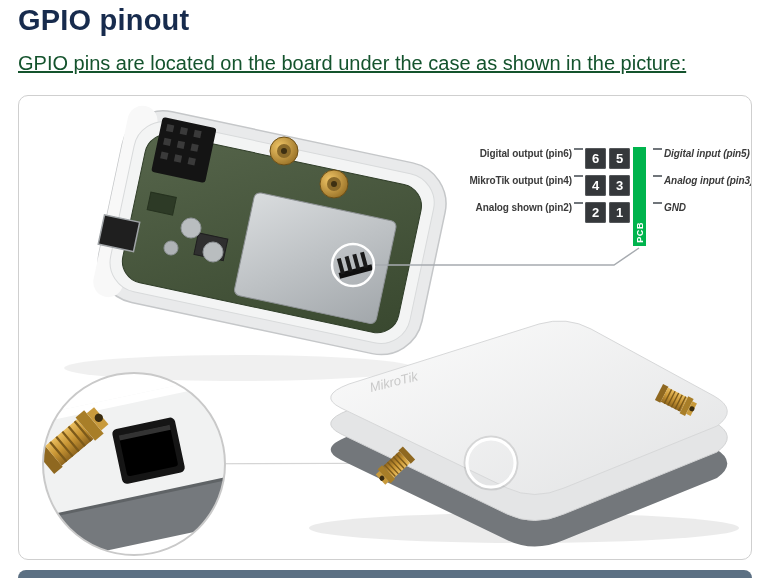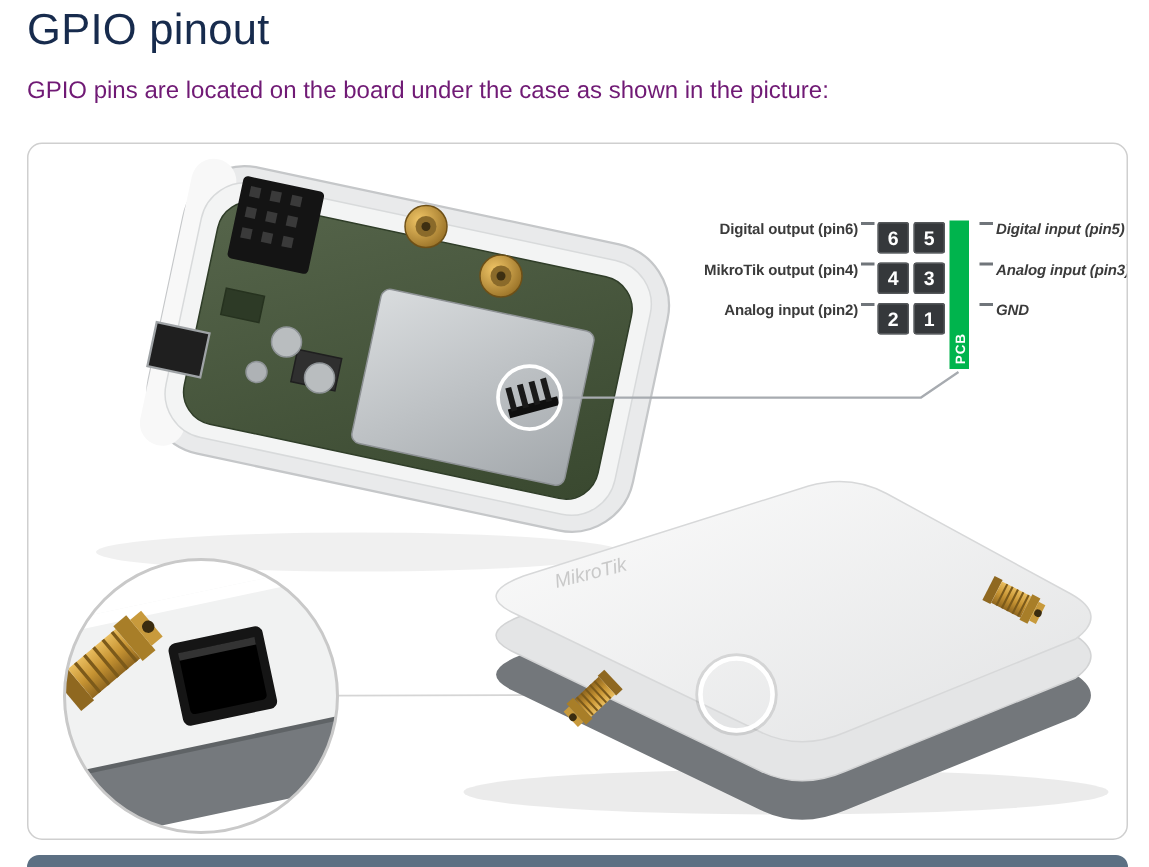--- a/index.html
+++ b/index.html
@@ -1,22 +1,22 @@
 <!DOCTYPE html>
 <html><head>
 <meta charset="utf-8">
 <style>
   * { box-sizing: border-box; margin: 0; padding: 0; }
   html, body { width: 766px; height: 578px; background: #ffffff; overflow: hidden;
     font-family: "Liberation Sans", sans-serif; }
   .page { position: relative; width: 766px; height: 578px; }
 
-  .page-title { position: absolute; left: 18px; top: 4px; font-size: 29px; font-weight: 400;
+  .page-title { position: absolute; left: 18px; top: 4px; font-size: 29px; font-weight: 700;
     color: #172b4d; letter-spacing: 0.2px; }
-  .page-intro { position: absolute; left: 18px; top: 52px; font-size: 16px; color: #701a75; }
+  .page-intro { position: absolute; left: 18px; top: 52px; font-size: 20px; color: #14532d; text-decoration: underline; }
 
   .figure { position: absolute; left: 18px; top: 95px; width: 734px; height: 465px;
     border: 1px solid #cfcfcf; border-radius: 10px; background: #ffffff; overflow: hidden; }
   .figure svg { position: absolute; left: 0; top: 0; }
 
   
   .pin-diagram { position: absolute; left: 415px; top: 52px; }
   .pin-row { display: flex; height: 27px; }
   .lbl { font-size: 10px; font-weight: 700; color: #3b3b3b; white-space: nowrap; letter-spacing: -0.1px; }
   .lbl-l { width: 138px; text-align: right; }
@@ -192,21 +192,21 @@
       <div class="pin-row">
         <div class="lbl lbl-l">MikroTik output (pin4)</div>
         <div class="conn"></div>
         <div class="pin">4</div>
         <div class="pin">3</div>
         <div class="strip-gap"></div>
         <div class="conn"></div>
         <div class="lbl lbl-r">Analog input (pin3)</div>
       </div>
       <div class="pin-row">
-        <div class="lbl lbl-l">Analog input (pin2)</div>
+        <div class="lbl lbl-l">Analog shown (pin2)</div>
         <div class="conn"></div>
         <div class="pin">2</div>
         <div class="pin">1</div>
         <div class="strip-gap"></div>
         <div class="conn"></div>
         <div class="lbl lbl-r">GND</div>
       </div>
       <div class="pcb-strip">
         <span class="pcb-text">PCB</span>
       </div>

